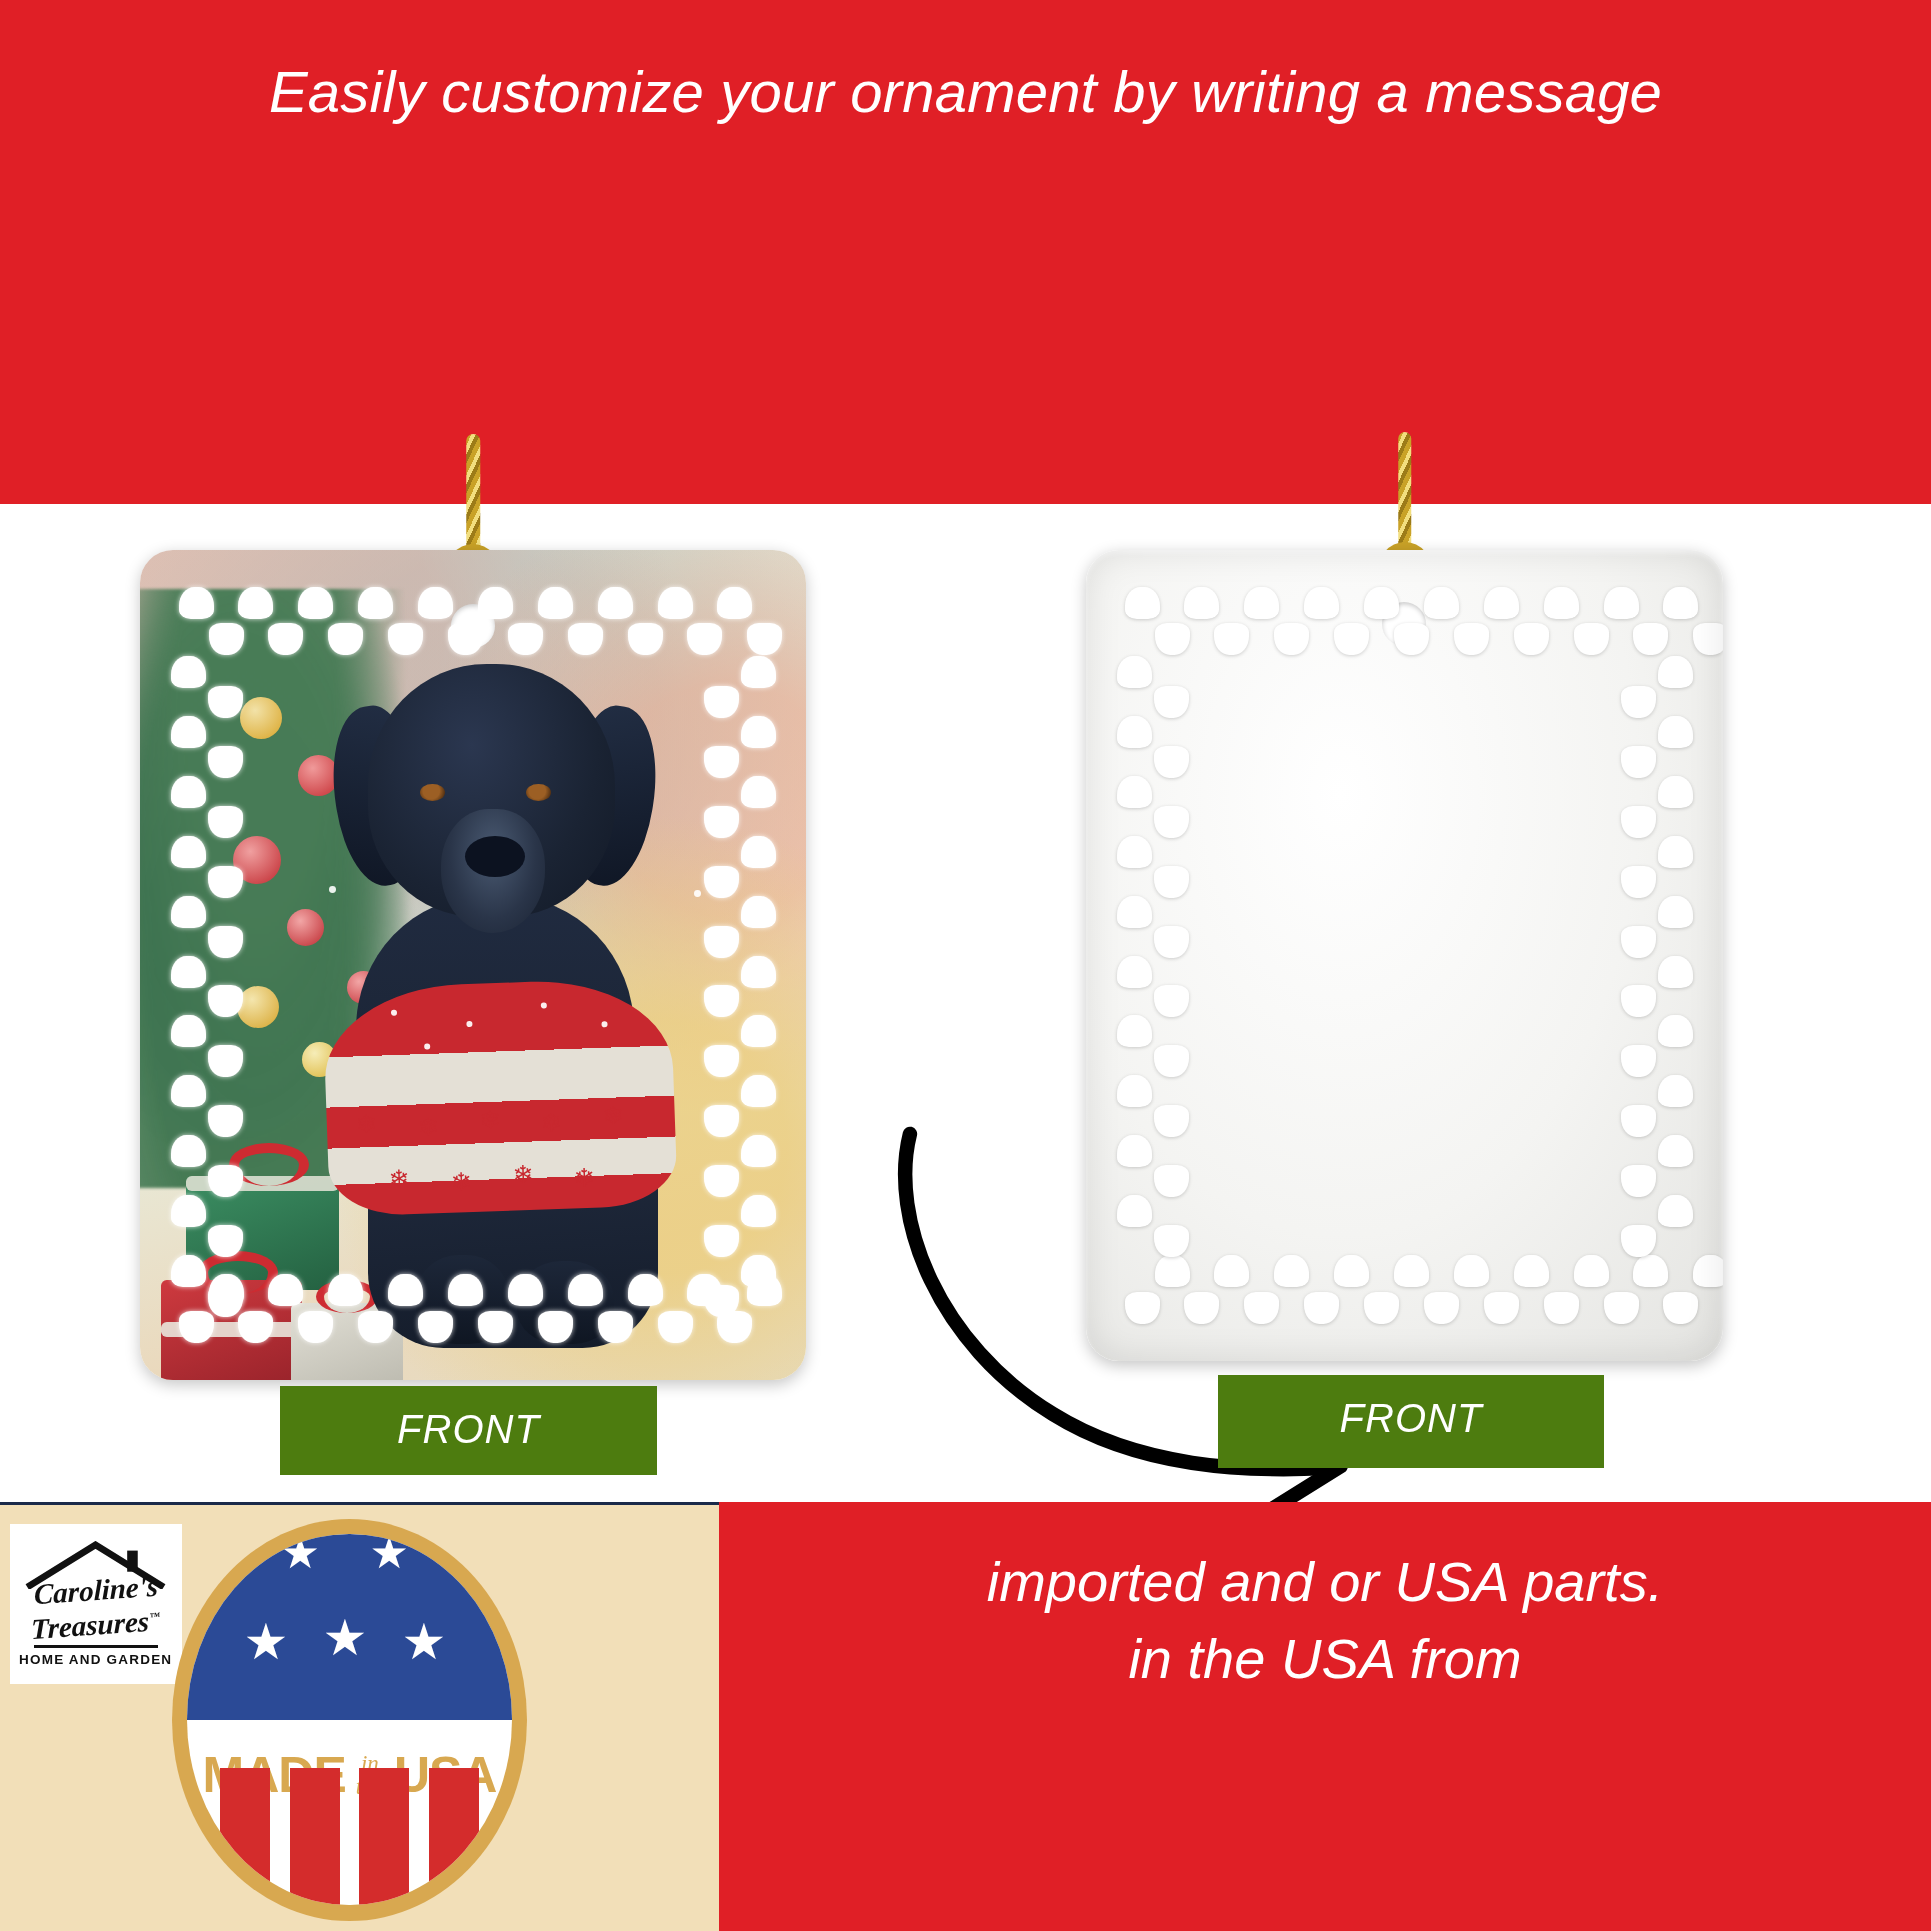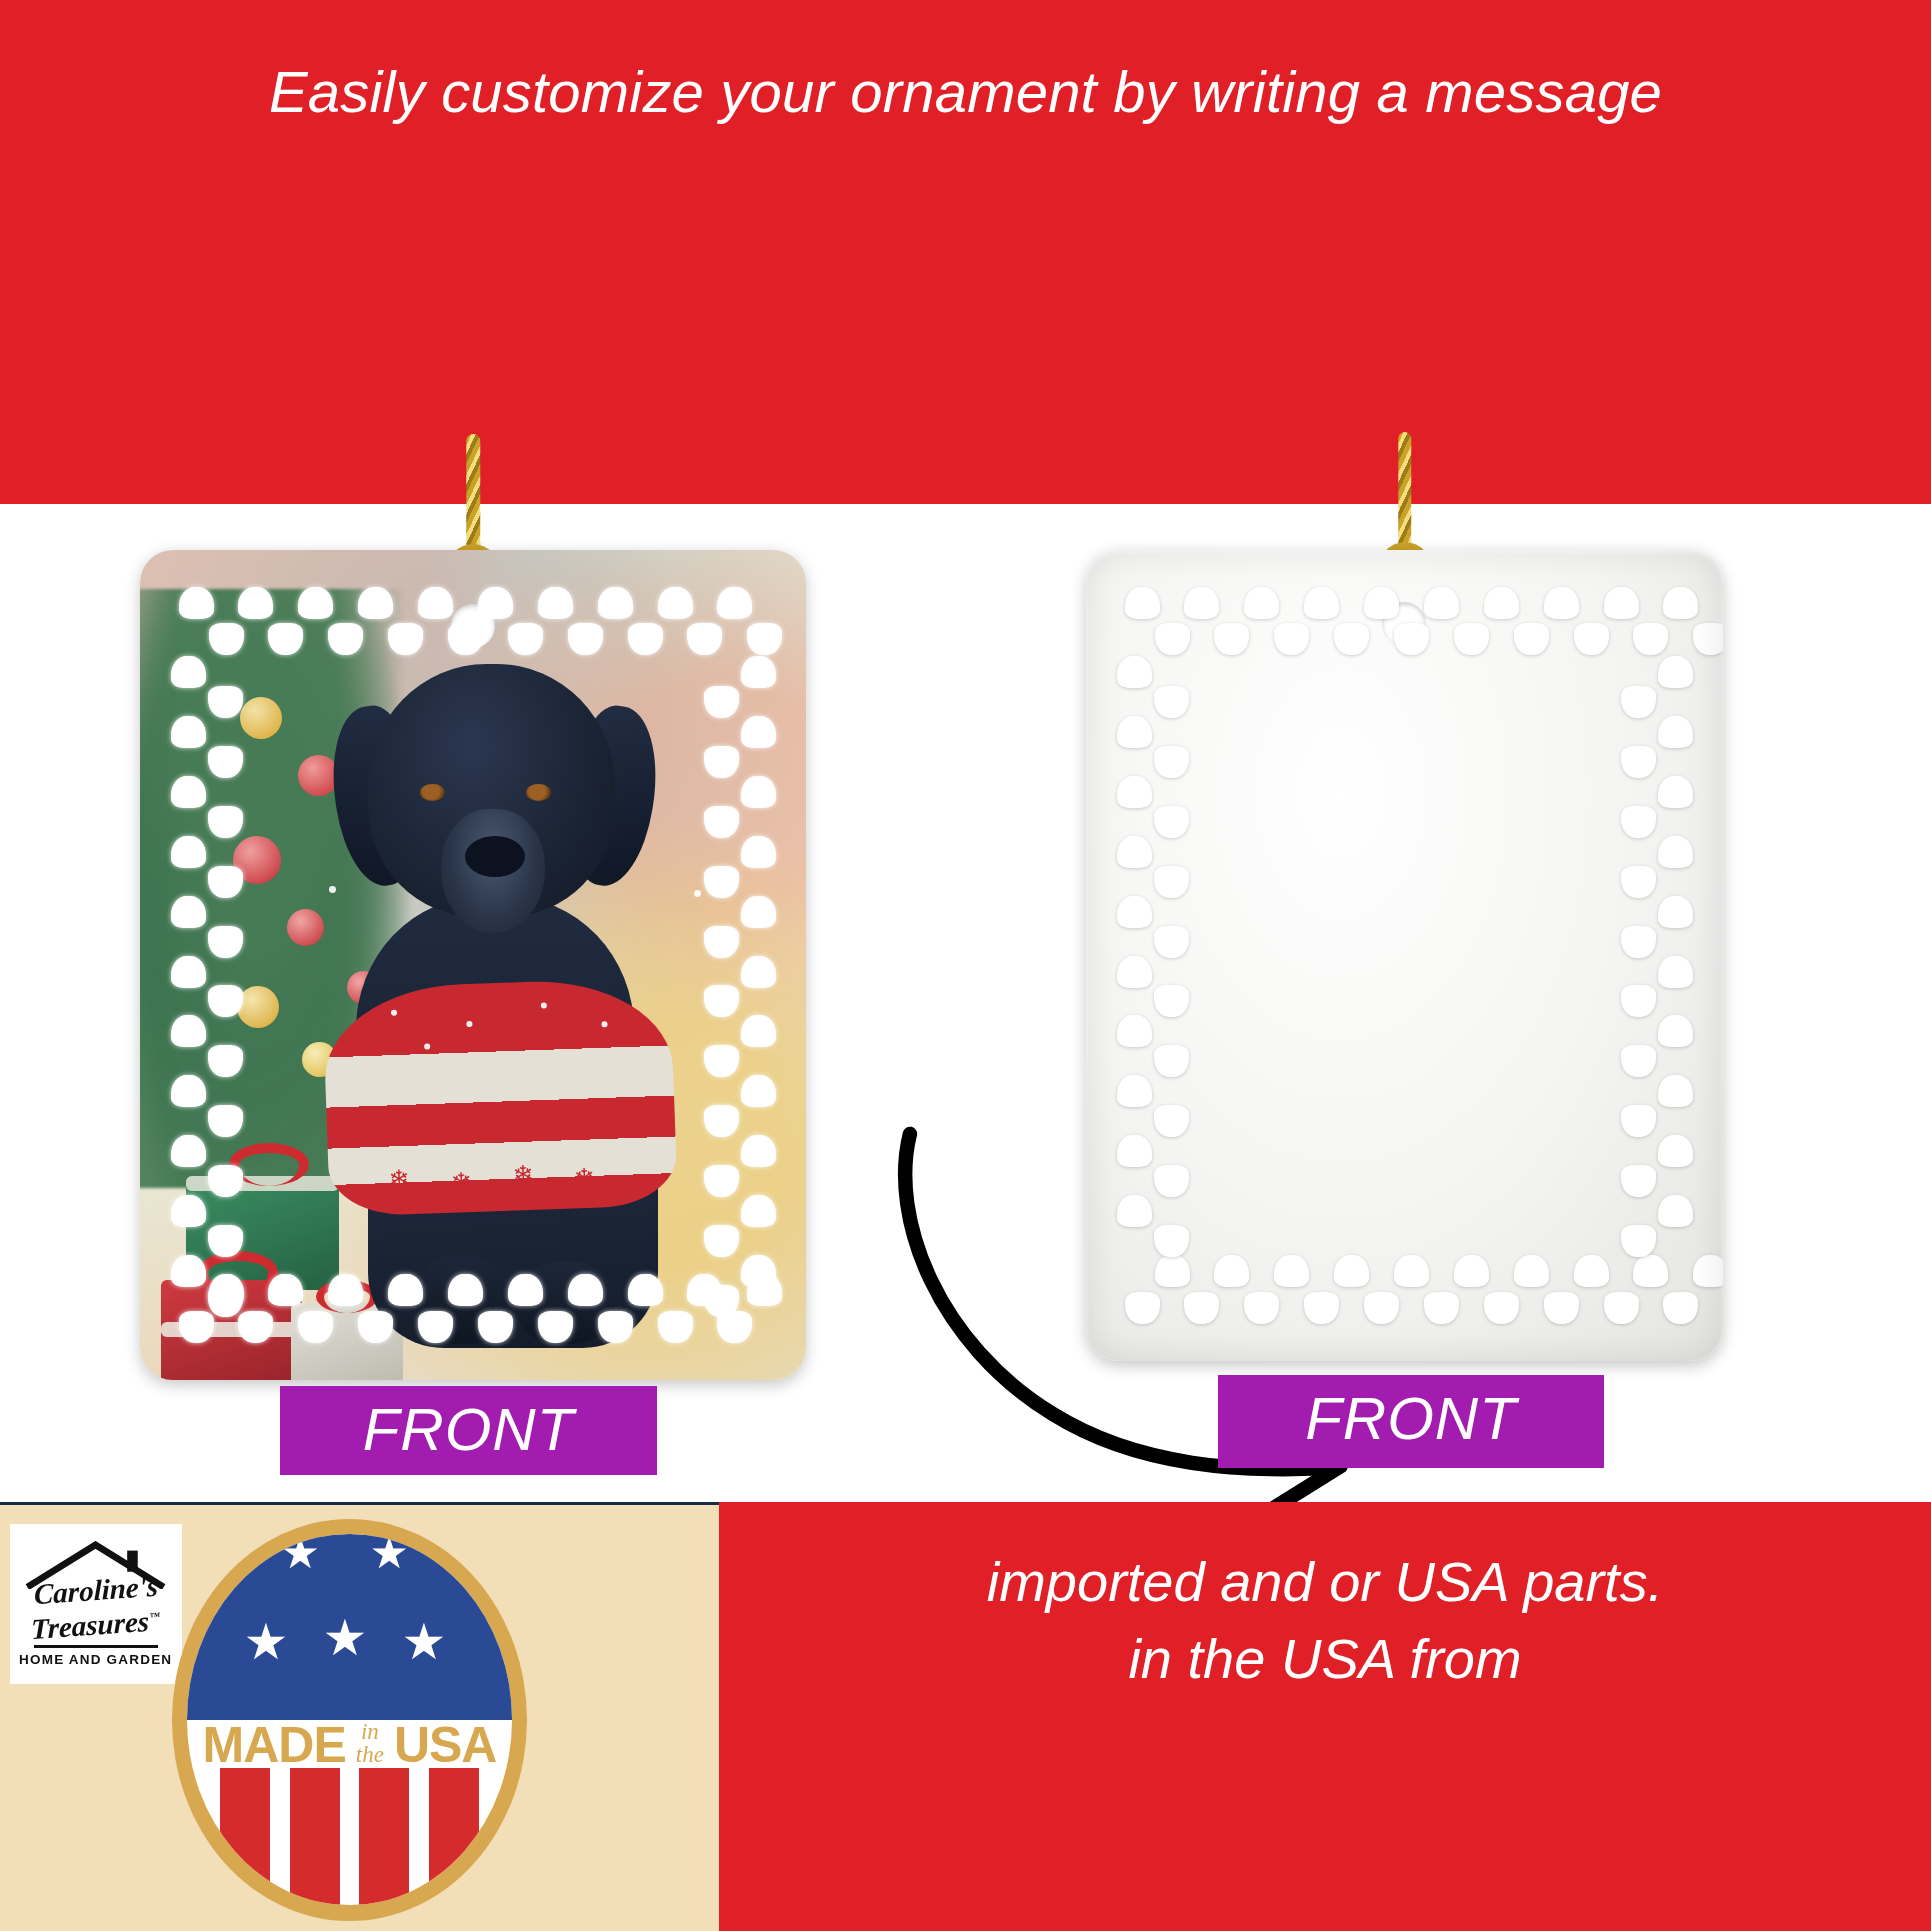--- a/index.html
+++ b/index.html
@@ -113,22 +113,22 @@
   #front-tile .hole{box-shadow:0 0 4.8px rgba(255,255,255,.8);}
   #back-tile .hole{box-shadow:0 1px 3.9px rgba(0,0,0,.18);}
   .hang-hole{position:absolute;width:44px;height:44px;border-radius:50%;
       background:#ffffff;box-shadow:inset 0 1.9px 4.8px rgba(0,0,0,.22);}
 
   
   #annotation-arrow{position:absolute;left:850px;top:570px;width:541px;height:454px;
       pointer-events:none;}
 
   
-  .side-label{position:absolute;background:#a21caf;color:#fff;font-style:italic;
-      font-size:60px;line-height:87px;text-align:center;letter-spacing:1px;}
+  .side-label{position:absolute;background:#4d7c0f;color:#fff;font-style:italic;
+      font-size:40px;line-height:87px;text-align:center;letter-spacing:1px;}
   #front-label{left:280px;top:1386px;width:377px;height:89px;}
   #back-label{left:1218px;top:1375px;width:386px;height:93px;}
 
   
   #footer{position:absolute;left:0;top:1502px;width:1931px;height:429px;}
   #footer-left{position:absolute;left:0;top:0;width:719px;height:429px;
       background:#F2DFB8;border-top:3.9px solid #1B2A4A;}
   #footer-right{position:absolute;left:719px;top:0;width:1212px;height:429px;
       background:#E01F26;}
   #footer-text{position:absolute;left:719px;top:41px;width:1212px;text-align:center;
@@ -154,21 +154,21 @@
   #badge-ring{position:absolute;inset:0;border-radius:50%;background:#D8A850;}
   #badge-inner{position:absolute;left:15.4px;top:15.4px;right:15.4px;bottom:15.4px;
       border-radius:50%;background:#fff;overflow:hidden;}
   #badge-dome{position:absolute;left:0;top:0;width:100%;height:50%;
       background:#2B4A96;border-radius:100% 100% 0 0 / 100% 100% 0 0;}
   .badge-star{position:absolute;color:#fff;font-size:50px;line-height:50px;}
   #badge-stripes{position:absolute;left:0;bottom:0;width:100%;height:37%;
       display:flex;justify-content:center;gap:19.3px;padding:0 33px;box-sizing:border-box;}
   .stripe{flex:1;background:#D42C2C;}
   #badge-text{position:absolute;left:0;top:50%;width:100%;height:30%;
-      display:flex;justify-content:center;gap:10px;color:#D8A850;}
+      display:flex;align-items:center;justify-content:center;gap:10px;color:#D8A850;}
   .badge-word{font-weight:700;font-size:50px;line-height:50px;letter-spacing:-1px;}
   #badge-script{display:flex;flex-direction:column;align-items:center;
       font-family:"Liberation Serif","DejaVu Serif",serif;font-style:italic;
       font-size:23px;line-height:23px;}
 </style>
 </head>
 <body>
 
 <div id="header-banner">
   <div id="header-text-block">

